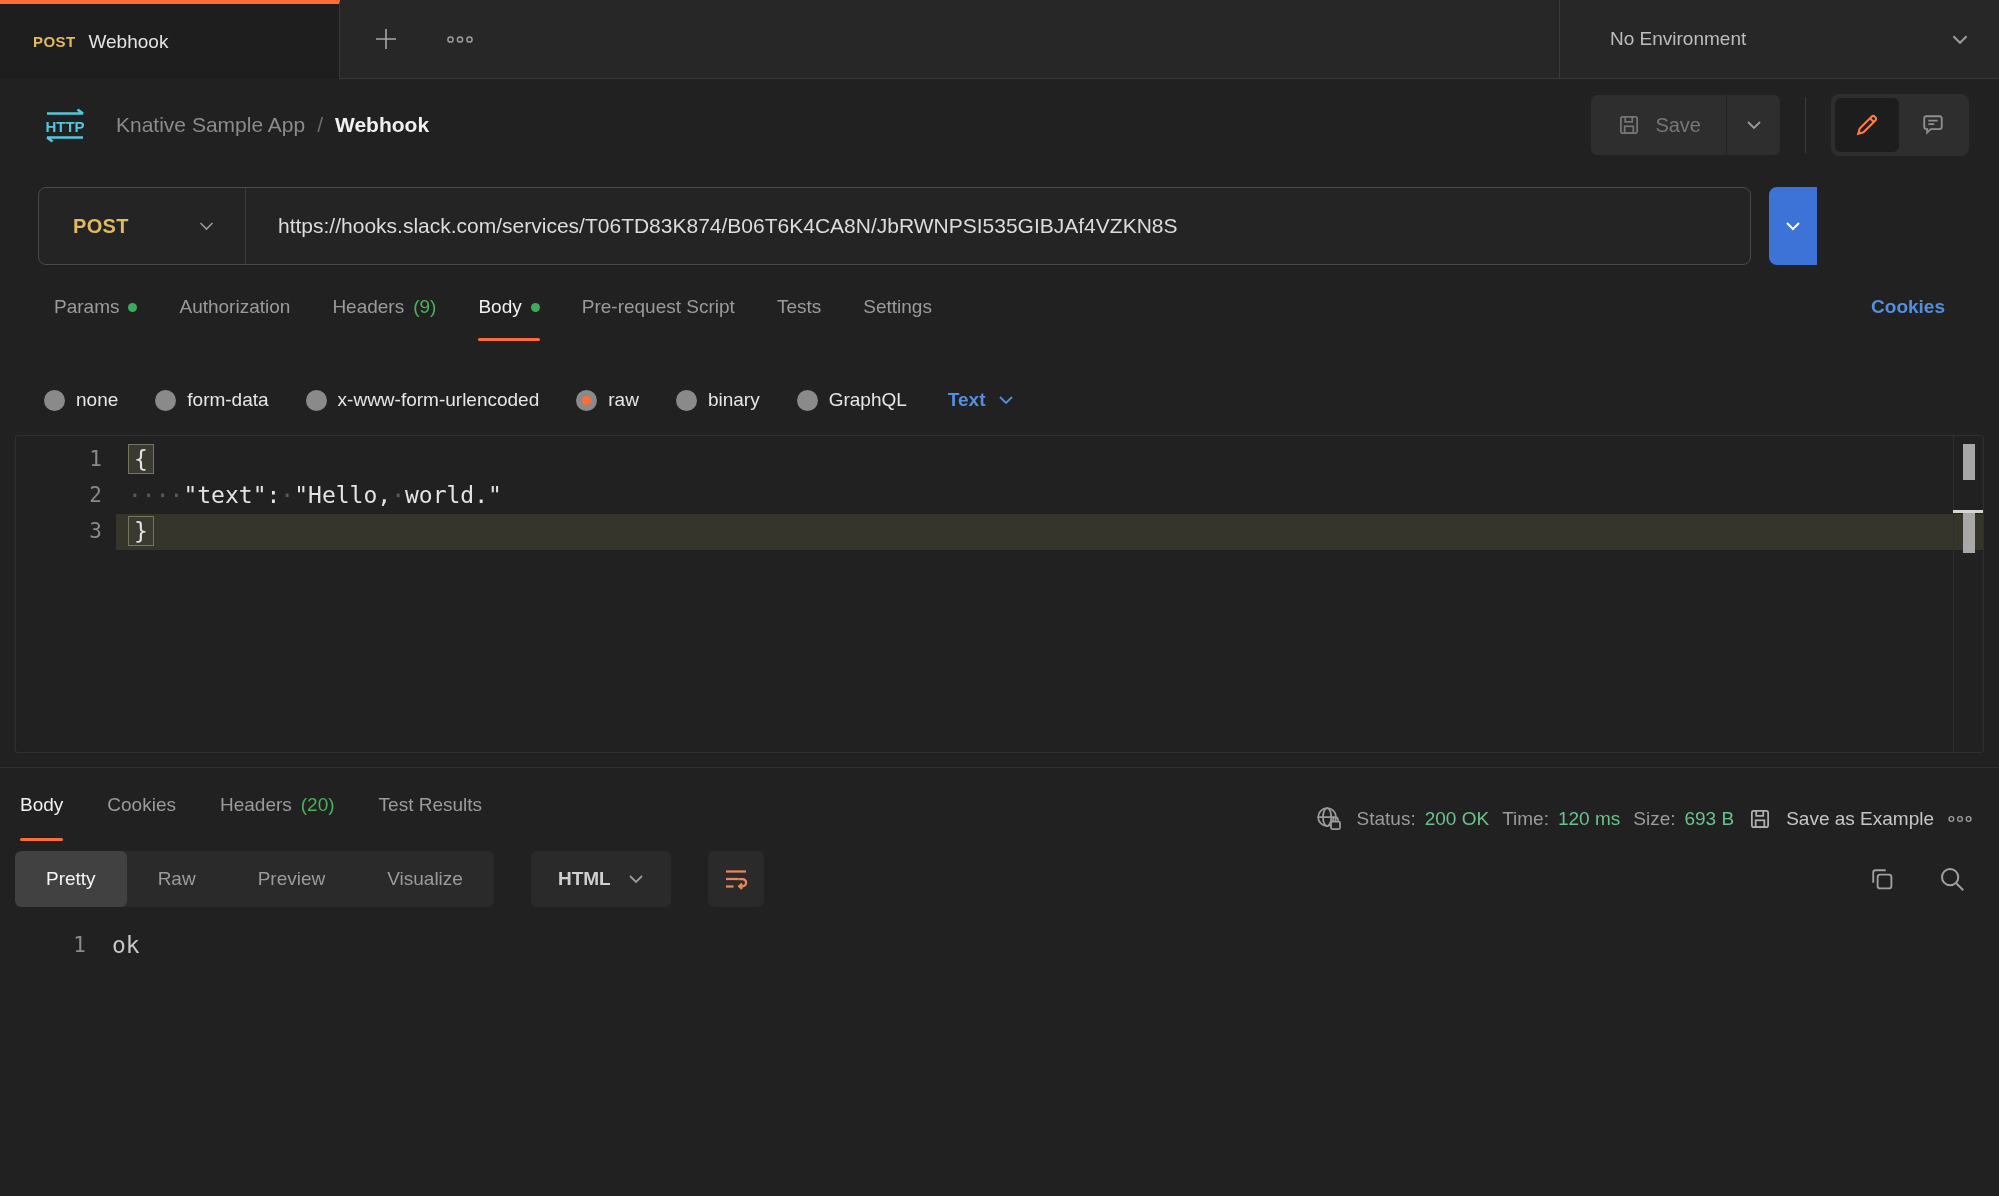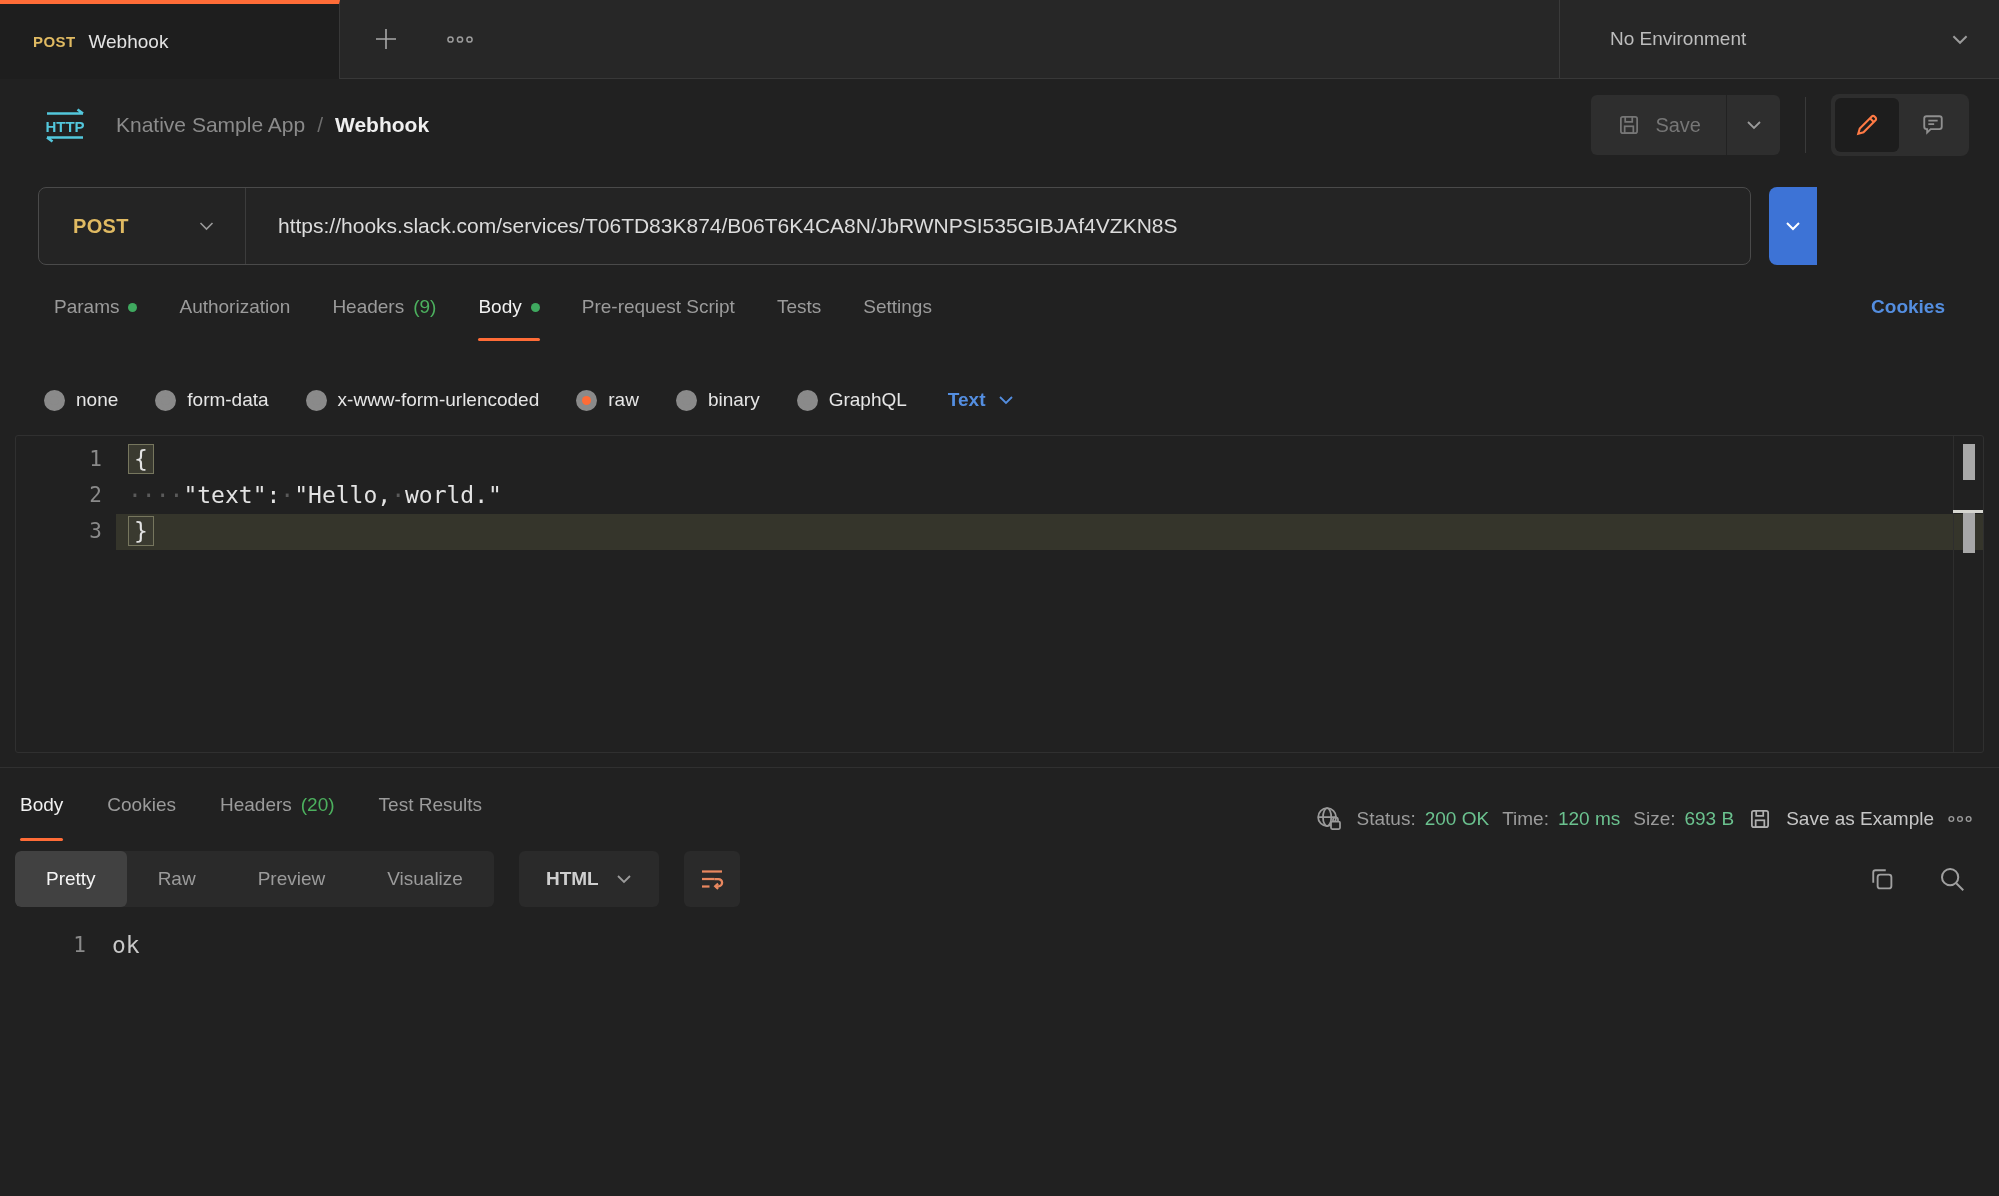--- a/index.html
+++ b/index.html
@@ -82,21 +82,21 @@
   .resp-meta { height:74px; margin-top:14px; border-top:1px solid #303030;
     display:flex; align-items:center; padding:0 26px 0 20px; }
   .resp-tabs { display:flex; gap:44px; height:100%; align-items:center; }
   .resp-tabs .rtab .underline { bottom:0; }
   .resp-right { margin-left:auto; display:flex; align-items:center; gap:13px;margin-top:28px; }
   .meta-pair { display:flex; gap:9px; font-size:19px; }
   .meta-label { color:#9b9b9b; }
   .meta-value { color:#6BC28F; }
   .save-ex { display:flex; align-items:center; gap:13px; color:#c6c6c6; font-size:19px; }
 
-  .toolbar { height:76px; display:flex; align-items:center; padding:0 32px 0 15px; gap:25px; }
+  .toolbar { height:76px; display:flex; align-items:center; padding:0 32px 0 15px; gap:37px; }
   .seg-group { display:flex; background:#2a2a2a; border-radius:6px; height:56px; overflow:hidden; }
   .seg { padding:0 31px; display:flex; align-items:center; color:#9b9b9b; font-size:19px; cursor:pointer; }
   .seg.active { background:#414141; color:#f5f5f5; border-radius:6px; }
   .fmt-btn { display:flex; align-items:center; gap:17px; background:#2a2a2a; border-radius:6px;
     height:56px; padding:0 27px; color:#cfcfcf; font-weight:600; font-size:19px; }
   .wrap-btn { width:56px; height:56px; background:#2a2a2a; border-radius:6px;
     display:flex; align-items:center; justify-content:center; }
   .tool-right { margin-left:auto; display:flex; align-items:center; gap:40px; }
 
   .resp-body { padding-top:10px; }

